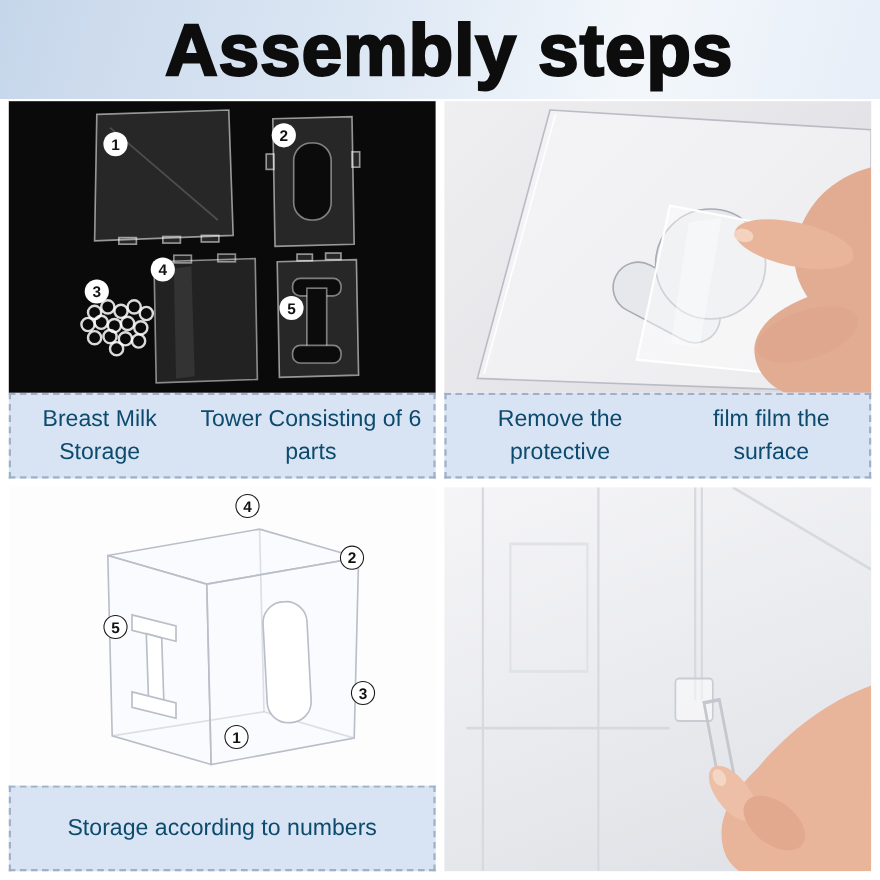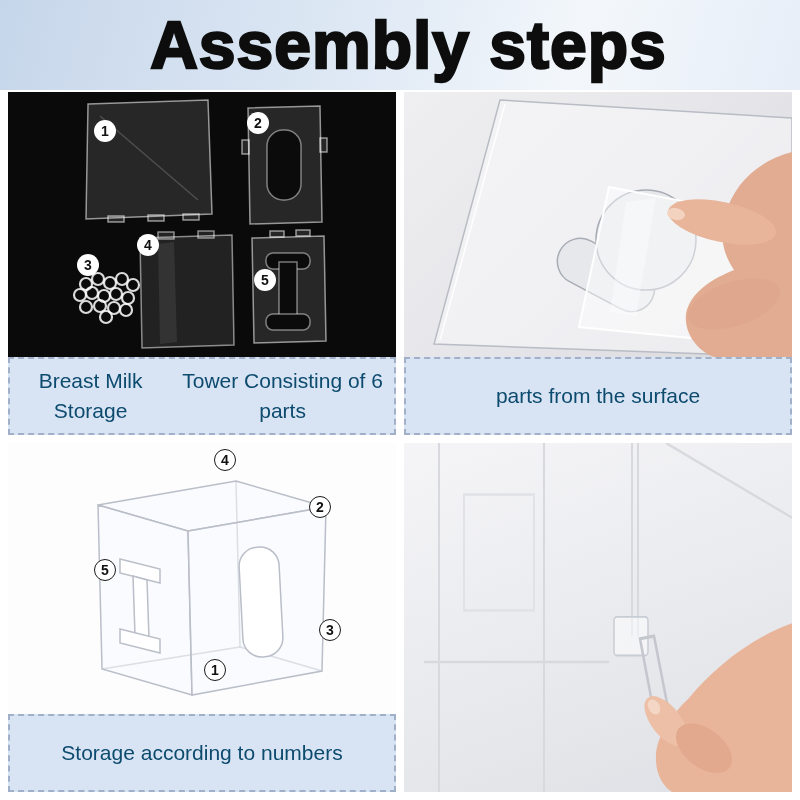--- a/index.html
+++ b/index.html
@@ -130,21 +130,22 @@
 
           <g>
             <path d="M 388,60 C 350,70 330,95 322,120 C 315,142 318,160 330,178 C 300,190 285,205 282,222 C 280,240 292,258 310,265 L 388,265 Z" fill="#e2ac92"></path>
             <ellipse cx="318" cy="130" rx="55" ry="20" fill="#e8b59b" transform="rotate(12 318 130)"></ellipse>
             <ellipse cx="272" cy="122" rx="9" ry="6" fill="#f3d3c0" transform="rotate(12 272 122)"></ellipse>
             <ellipse cx="330" cy="212" rx="48" ry="22" fill="#dfa78d" transform="rotate(-18 330 212)"></ellipse>
           </g>
         </svg>
       </div>
       <div class="caption">
-        <div>parts from the surface</div>
+        <div>Remove the protective</div>
+        <div>film film the surface</div>
       </div>
     </section>
 
     <section class="quad">
       <div class="photo photo-3">
         <svg viewBox="0 0 388 271" preserveAspectRatio="none">
           <g stroke="#b9bec8" stroke-width="1.5" fill="rgba(248,250,253,0.6)">
 
             <polygon points="90,62 228,38 318,64 180,88"></polygon>
 

